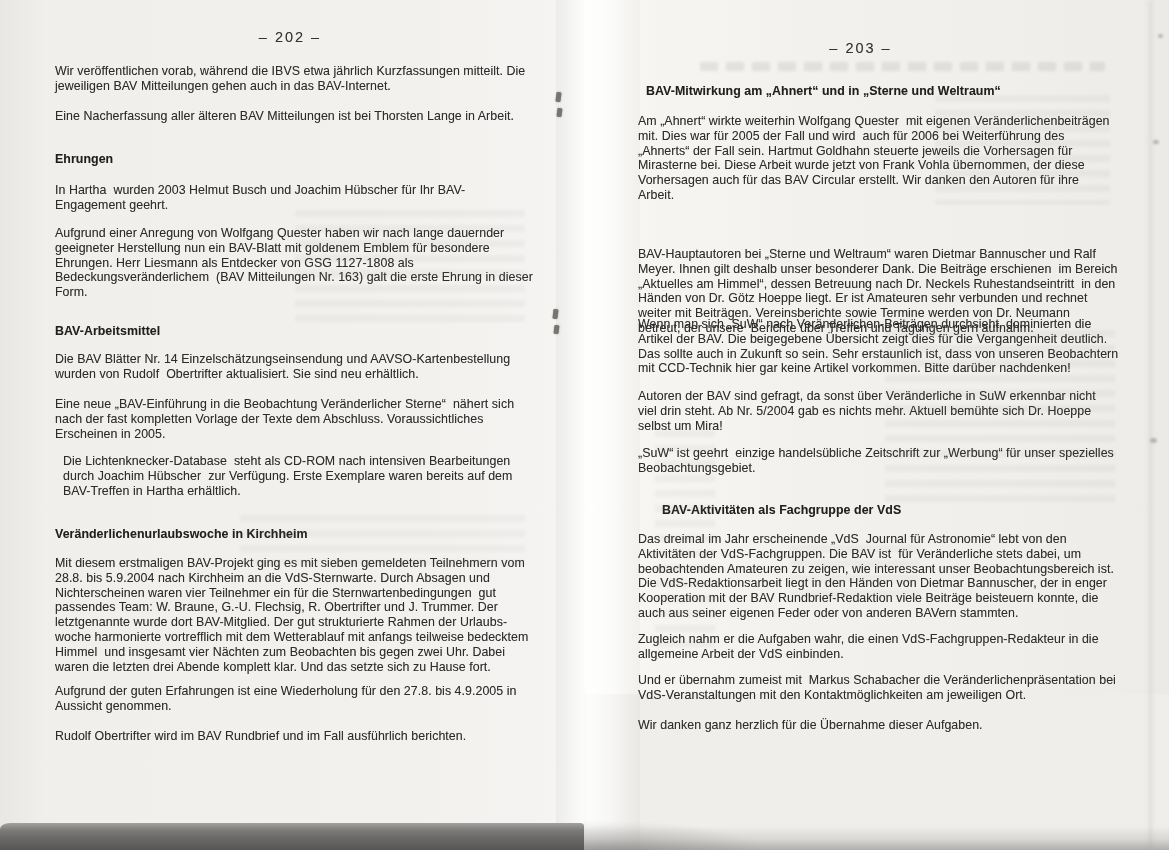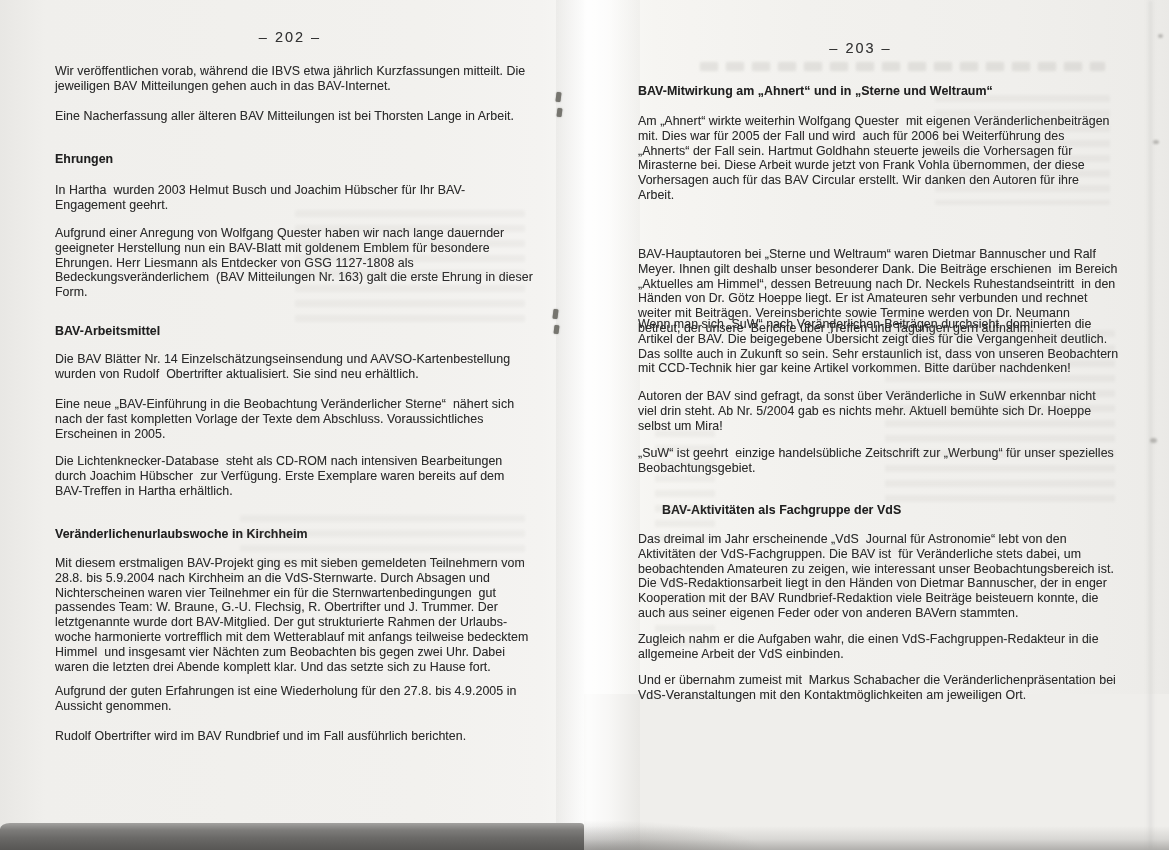--- a/index.html
+++ b/index.html
@@ -90,21 +90,21 @@
 geeigneter Herstellung nun ein BAV-Blatt mit goldenem Emblem für besondere
 Ehrungen. Herr Liesmann als Entdecker von GSG 1127-1808 als
 Bedeckungsveränderlichem  (BAV Mitteilungen Nr. 163) galt die erste Ehrung in dieser
 Form.</div>
     <div class="tb left hd" style="top:324px;">BAV-Arbeitsmittel</div>
     <div class="tb left" style="top:352px;">Die BAV Blätter Nr. 14 Einzelschätzungseinsendung und AAVSO-Kartenbestellung
 wurden von Rudolf  Obertrifter aktualisiert. Sie sind neu erhältlich.</div>
     <div class="tb left" style="top:397px;">Eine neue „BAV-Einführung in die Beobachtung Veränderlicher Sterne“  nähert sich
 nach der fast kompletten Vorlage der Texte dem Abschluss. Voraussichtliches
 Erscheinen in 2005.</div>
-    <div class="tb left" style="top:454px;">Die Lichtenknecker-Database  steht als CD-ROM nach intensiven Bearbeitungen
+    <div class="tb left" style="top:454px;margin-left:8px;">Die Lichtenknecker-Database  steht als CD-ROM nach intensiven Bearbeitungen
 durch Joachim Hübscher  zur Verfügung. Erste Exemplare waren bereits auf dem
 BAV-Treffen in Hartha erhältlich.</div>
     <div class="tb left hd" style="top:527px;">Veränderlichenurlaubswoche in Kirchheim</div>
     <div class="tb left" style="top:556px;">Mit diesem erstmaligen BAV-Projekt ging es mit sieben gemeldeten Teilnehmern vom
 28.8. bis 5.9.2004 nach Kirchheim an die VdS-Sternwarte. Durch Absagen und
 Nichterscheinen waren vier Teilnehmer ein für die Sternwartenbedingungen  gut
 passendes Team: W. Braune, G.-U. Flechsig, R. Obertrifter und J. Trummer. Der
 letztgenannte wurde dort BAV-Mitglied. Der gut strukturierte Rahmen der Urlaubs-
 woche harmonierte vortrefflich mit dem Wetterablauf mit anfangs teilweise bedecktem
 Himmel  und insgesamt vier Nächten zum Beobachten bis gegen zwei Uhr. Dabei
@@ -114,21 +114,21 @@
     <div class="tb left" style="top:729px;">Rudolf Obertrifter wird im BAV Rundbrief und im Fall ausführlich berichten.</div>
 
     <div class="ghost" style="left:295px;top:210px;width:230px;height:120px;opacity:0.32;"></div>
     <div class="ghost" style="left:240px;top:515px;width:285px;height:50px;opacity:0.30;"></div>
   </div>
 
   <div class="page-right">
     <div class="pgnum" style="left:54px;top:40px;width:445px;">– 203 –</div>
   </div>
 
-  <div class="tb right hd" style="top:84px;">BAV-Mitwirkung am „Ahnert“ und in „Sterne und Weltraum“</div>
+  <div class="tb right hd" style="top:84px;margin-left:8px;">BAV-Mitwirkung am „Ahnert“ und in „Sterne und Weltraum“</div>
   <div class="tb right" style="top:114px;">Am „Ahnert“ wirkte weiterhin Wolfgang Quester  mit eigenen Veränderlichenbeiträgen
 mit. Dies war für 2005 der Fall und wird  auch für 2006 bei Weiterführung des
 „Ahnerts“ der Fall sein. Hartmut Goldhahn steuerte jeweils die Vorhersagen für
 Mirasterne bei. Diese Arbeit wurde jetzt von Frank Vohla übernommen, der diese
 Vorhersagen auch für das BAV Circular erstellt. Wir danken den Autoren für ihre
 Arbeit.</div>
   <div class="tb right" style="top:215px;margin-top:32px;">BAV-Hauptautoren bei „Sterne und Weltraum“ waren Dietmar Bannuscher und Ralf
 Meyer. Ihnen gilt deshalb unser besonderer Dank. Die Beiträge erschienen  im Bereich
 „Aktuelles am Himmel“, dessen Betreuung nach Dr. Neckels Ruhestandseintritt  in den
 Händen von Dr. Götz Hoeppe liegt. Er ist Amateuren sehr verbunden und rechnet
@@ -147,20 +147,21 @@
   <div class="tb right" style="top:532px;">Das dreimal im Jahr erscheinende „VdS  Journal für Astronomie“ lebt von den
 Aktivitäten der VdS-Fachgruppen. Die BAV ist  für Veränderliche stets dabei, um
 beobachtenden Amateuren zu zeigen, wie interessant unser Beobachtungsbereich ist.
 Die VdS-Redaktionsarbeit liegt in den Händen von Dietmar Bannuscher, der in enger
 Kooperation mit der BAV Rundbrief-Redaktion viele Beiträge beisteuern konnte, die
 auch aus seiner eigenen Feder oder von anderen BAVern stammten.</div>
   <div class="tb right" style="top:632px;">Zugleich nahm er die Aufgaben wahr, die einen VdS-Fachgruppen-Redakteur in die
 allgemeine Arbeit der VdS einbinden.</div>
   <div class="tb right" style="top:673px;">Und er übernahm zumeist mit  Markus Schabacher die Veränderlichenpräsentation bei
 VdS-Veranstaltungen mit den Kontaktmöglichkeiten am jeweiligen Ort.</div>
+  <div class="tb right" style="top:718px;">Wir danken ganz herzlich für die Übernahme dieser Aufgaben.</div>
 
   <div class="ghost-line" style="left:700px;top:62px;width:405px;"></div>
   <div class="ghost" style="left:935px;top:95px;width:175px;height:110px;opacity:0.35;"></div>
   <div class="ghost" style="left:885px;top:330px;width:230px;height:175px;opacity:0.35;"></div>
   <div class="ghost" style="left:655px;top:430px;width:60px;height:225px;opacity:0.35;"></div>
   <div class="ghost" style="left:790px;top:545px;width:130px;height:60px;opacity:0.28;"></div>
 
   <div class="gutter"></div>
   <div class="staple" style="left:556px;top:92px;"></div>
   <div class="staple" style="left:557px;top:108px;height:9px;"></div>

